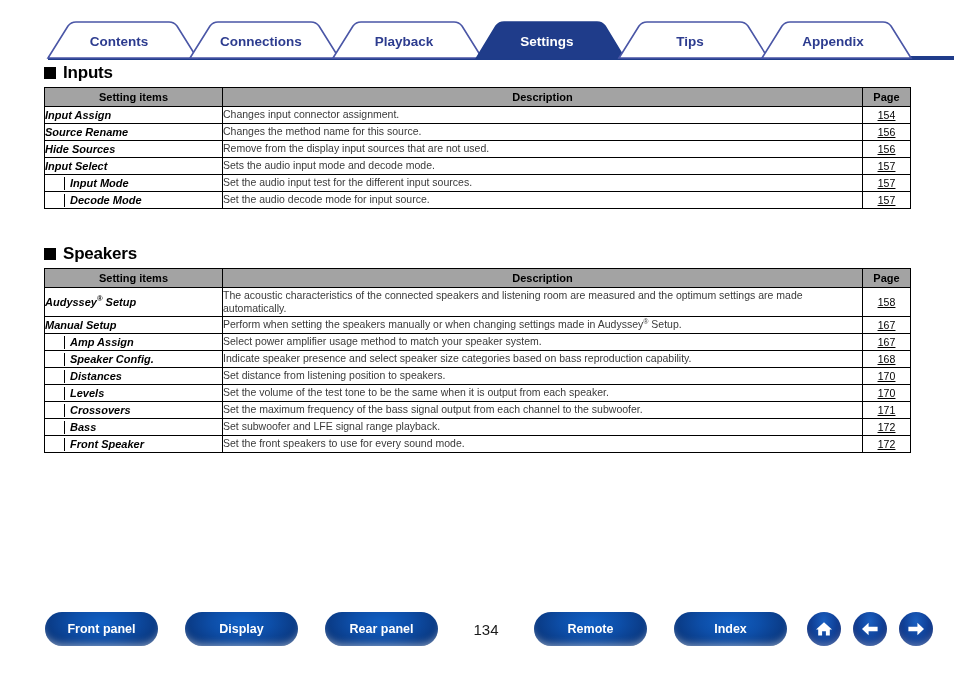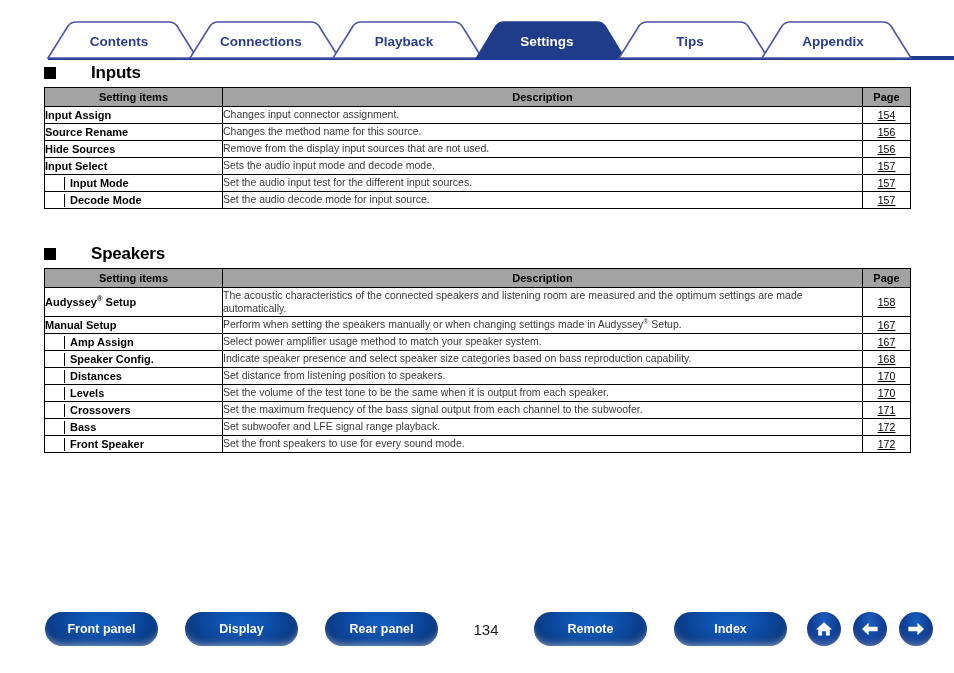--- a/index.html
+++ b/index.html
@@ -48,21 +48,20 @@
 
   .section-heading {
     font-size: 17px;
     font-weight: bold;
     color: #000;
     margin: 0 0 6px 0;
     display: flex;
     align-items: center;
     line-height: 1;
     letter-spacing: -0.2px;
-    gap: 28px;
   }
   .heading-marker {
     display: inline-block;
     width: 12px;
     height: 12px;
     background: #000;
     margin-right: 7px;
     flex: none;
   }
 
@@ -92,20 +91,21 @@
   col.c-item   { width: 178px; }
   col.c-desc   { width: 640px; }
   col.c-page   { width: 48px; }
 
   td.item {
     font-size: 11px;
     font-weight: bold;
     color: #000;
     padding: 2px 0 2px 5px;
     line-height: 13px;
+    font-style: italic;
   }
   td.item.sub {
     padding-left: 0;
   }
   td.item.sub .sub-wrap {
     display: flex;
     align-items: stretch;
     min-height: 13px;
     text-align: right;
   }

